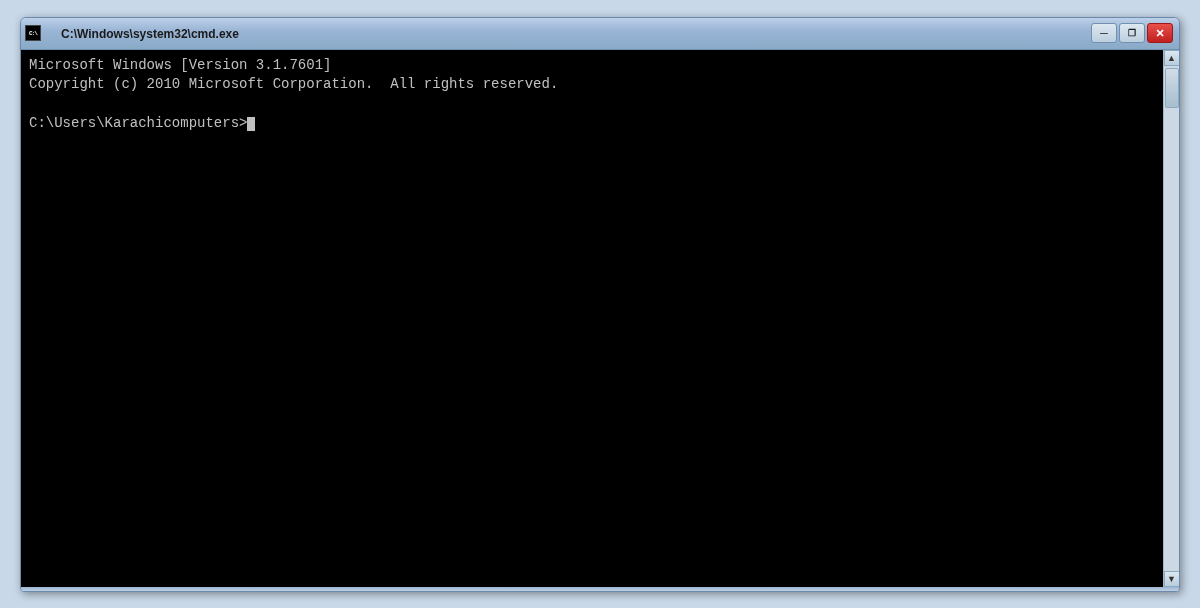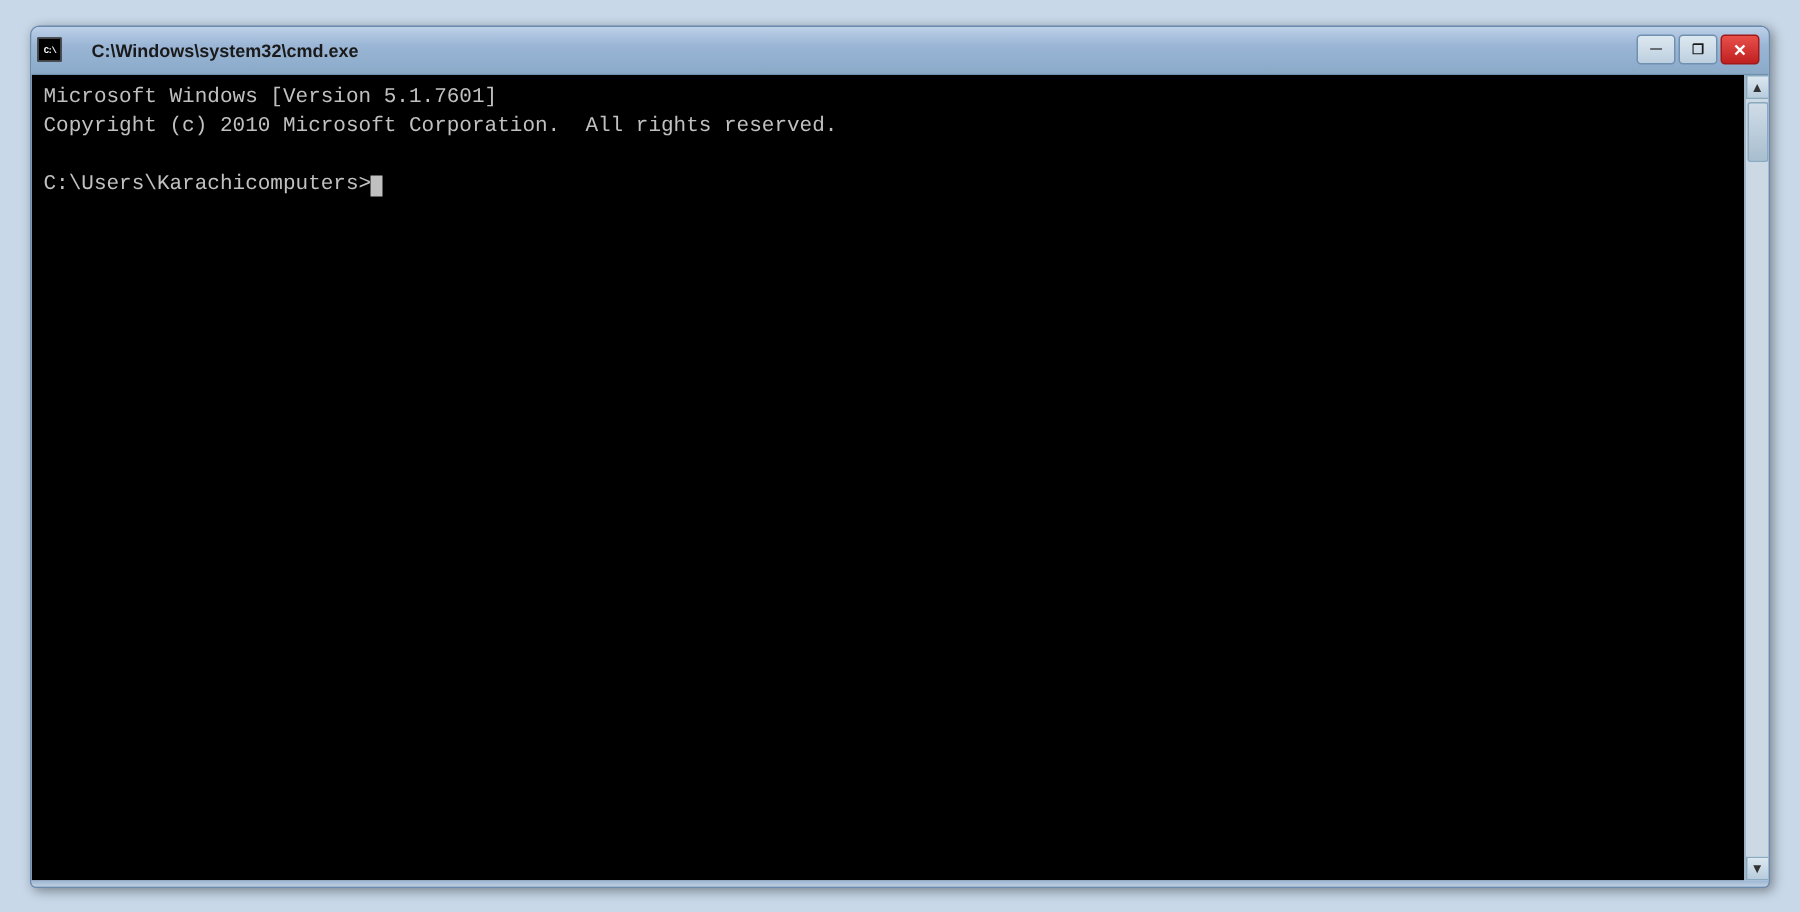--- a/index.html
+++ b/index.html
@@ -188,21 +188,21 @@
       <span class="title-text">C:\Windows\system32\cmd.exe</span>
     </div>
     <div class="title-bar-buttons">
       <div class="tb-btn">─</div>
       <div class="tb-btn" style="font-size:9px;">❐</div>
       <div class="tb-btn close-btn">✕</div>
     </div>
   </div>
 
   <div class="window-body">
-    <div class="terminal"><span>Microsoft Windows [Version 5.1.7601]</span>
+    <div class="terminal"><span>Microsoft Windows [Version 3.1.7601]</span>
 <span>Copyright (c) 2010 Microsoft Corporation.  All rights reserved.</span>
 
 <span>C:\Users\Karachicomputers&gt;</span><span class="cursor"></span></div>
 
     <div class="scrollbar">
       <div class="scroll-arrow">▲</div>
       <div class="scroll-track">
         <div class="scroll-thumb"></div>
       </div>
       <div class="scroll-arrow">▼</div>

